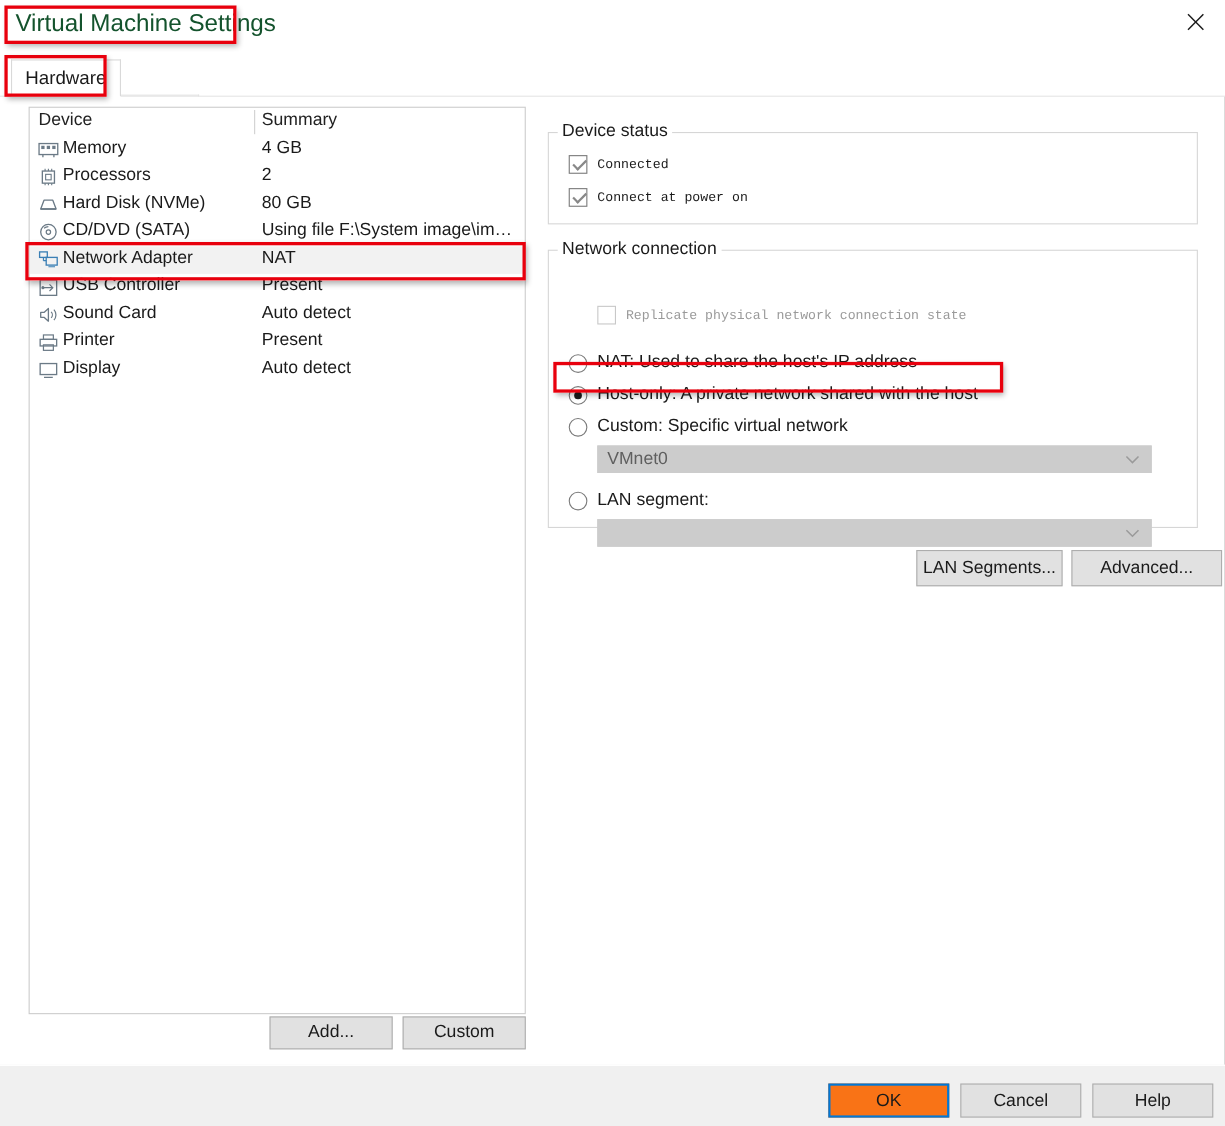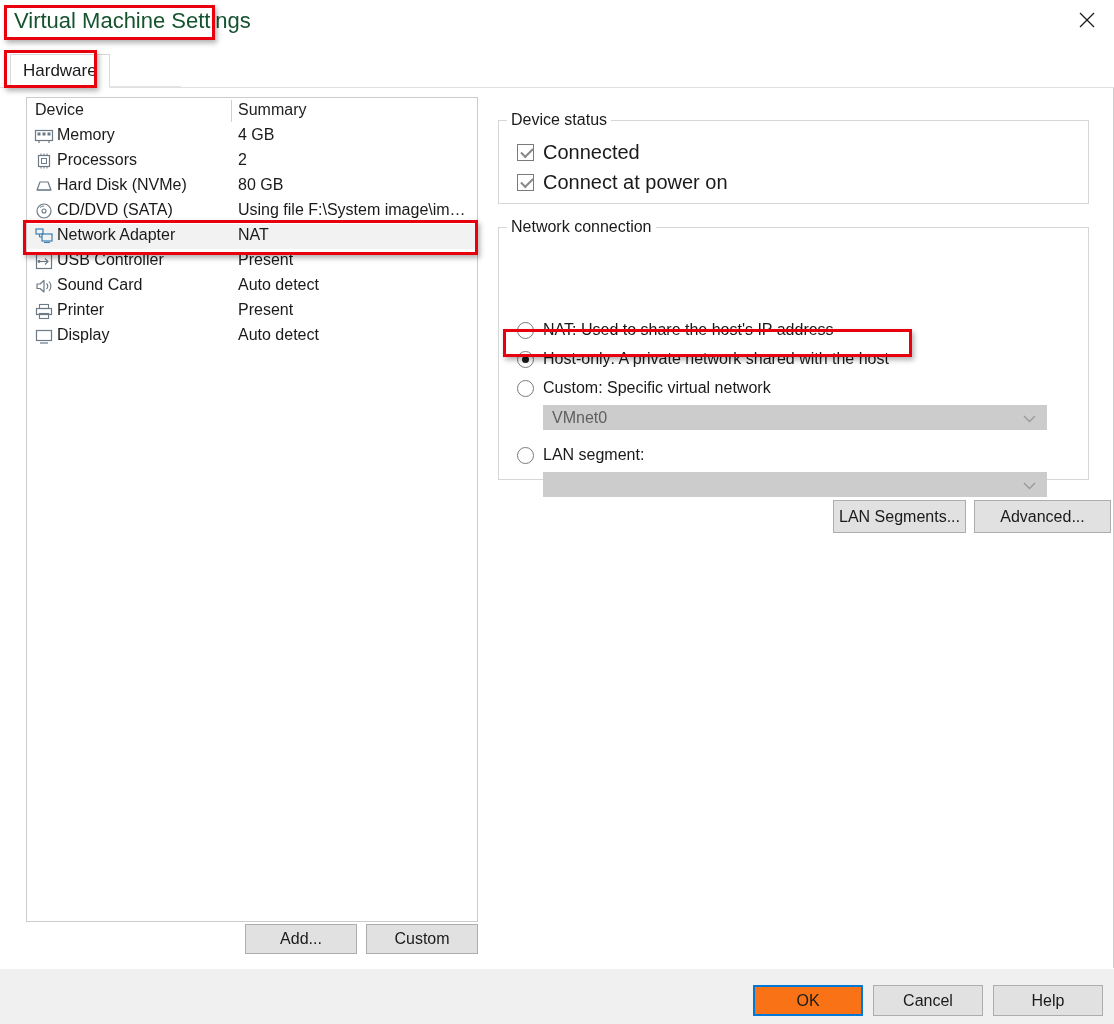--- a/index.html
+++ b/index.html
@@ -153,23 +153,24 @@
     font-size: 16px; color: #1a1a1a;
     white-space: nowrap;
   }
   #device-status-group  { left: 498px; top: 18px;  width: 591px; height: 84px; }
   #network-connection-group { left: 498px; top: 125px; width: 591px; height: 253px; }
 
   
   .chk-row {
     position: absolute;
     display: flex; align-items: center;
-    font-size: 20px; color: #1a1a1a;
+    font-size: 12px; color: #1a1a1a;
     cursor: pointer;
     white-space: nowrap;
+    font-family: Liberation Mono, monospace;
   }
   .chk-box {
     width: 17px; height: 17px;
     border: 1px solid #7a7a7a;
     background: #ffffff;
     margin-right: 9px;
     position: relative;
     flex: 0 0 auto;
   }
   .chk-box.checked::after {
@@ -429,20 +430,24 @@
       <div class="chk-row" style="left:18px; top:50px;">
         <span class="chk-box checked"></span>
         <span>Connect at power on</span>
       </div>
     </div>
 
     <div class="group" id="network-connection-group">
       <div class="group-title">Network connection</div>
 
 
+      <div class="chk-row disabled" style="left:44px; top:50px;">
+        <span class="chk-box"></span>
+        <span>Replicate physical network connection state</span>
+      </div>
 
       <div class="rad-row" style="left:18px; top:93px;">
         <span class="rad-circle"></span>
         <span>NAT: Used to share the host's IP address</span>
       </div>
 
       <div class="rad-row" style="left:18px; top:122px;">
         <span class="rad-circle selected"></span>
         <span>Host-only: A private network shared with the host</span>
       </div>

